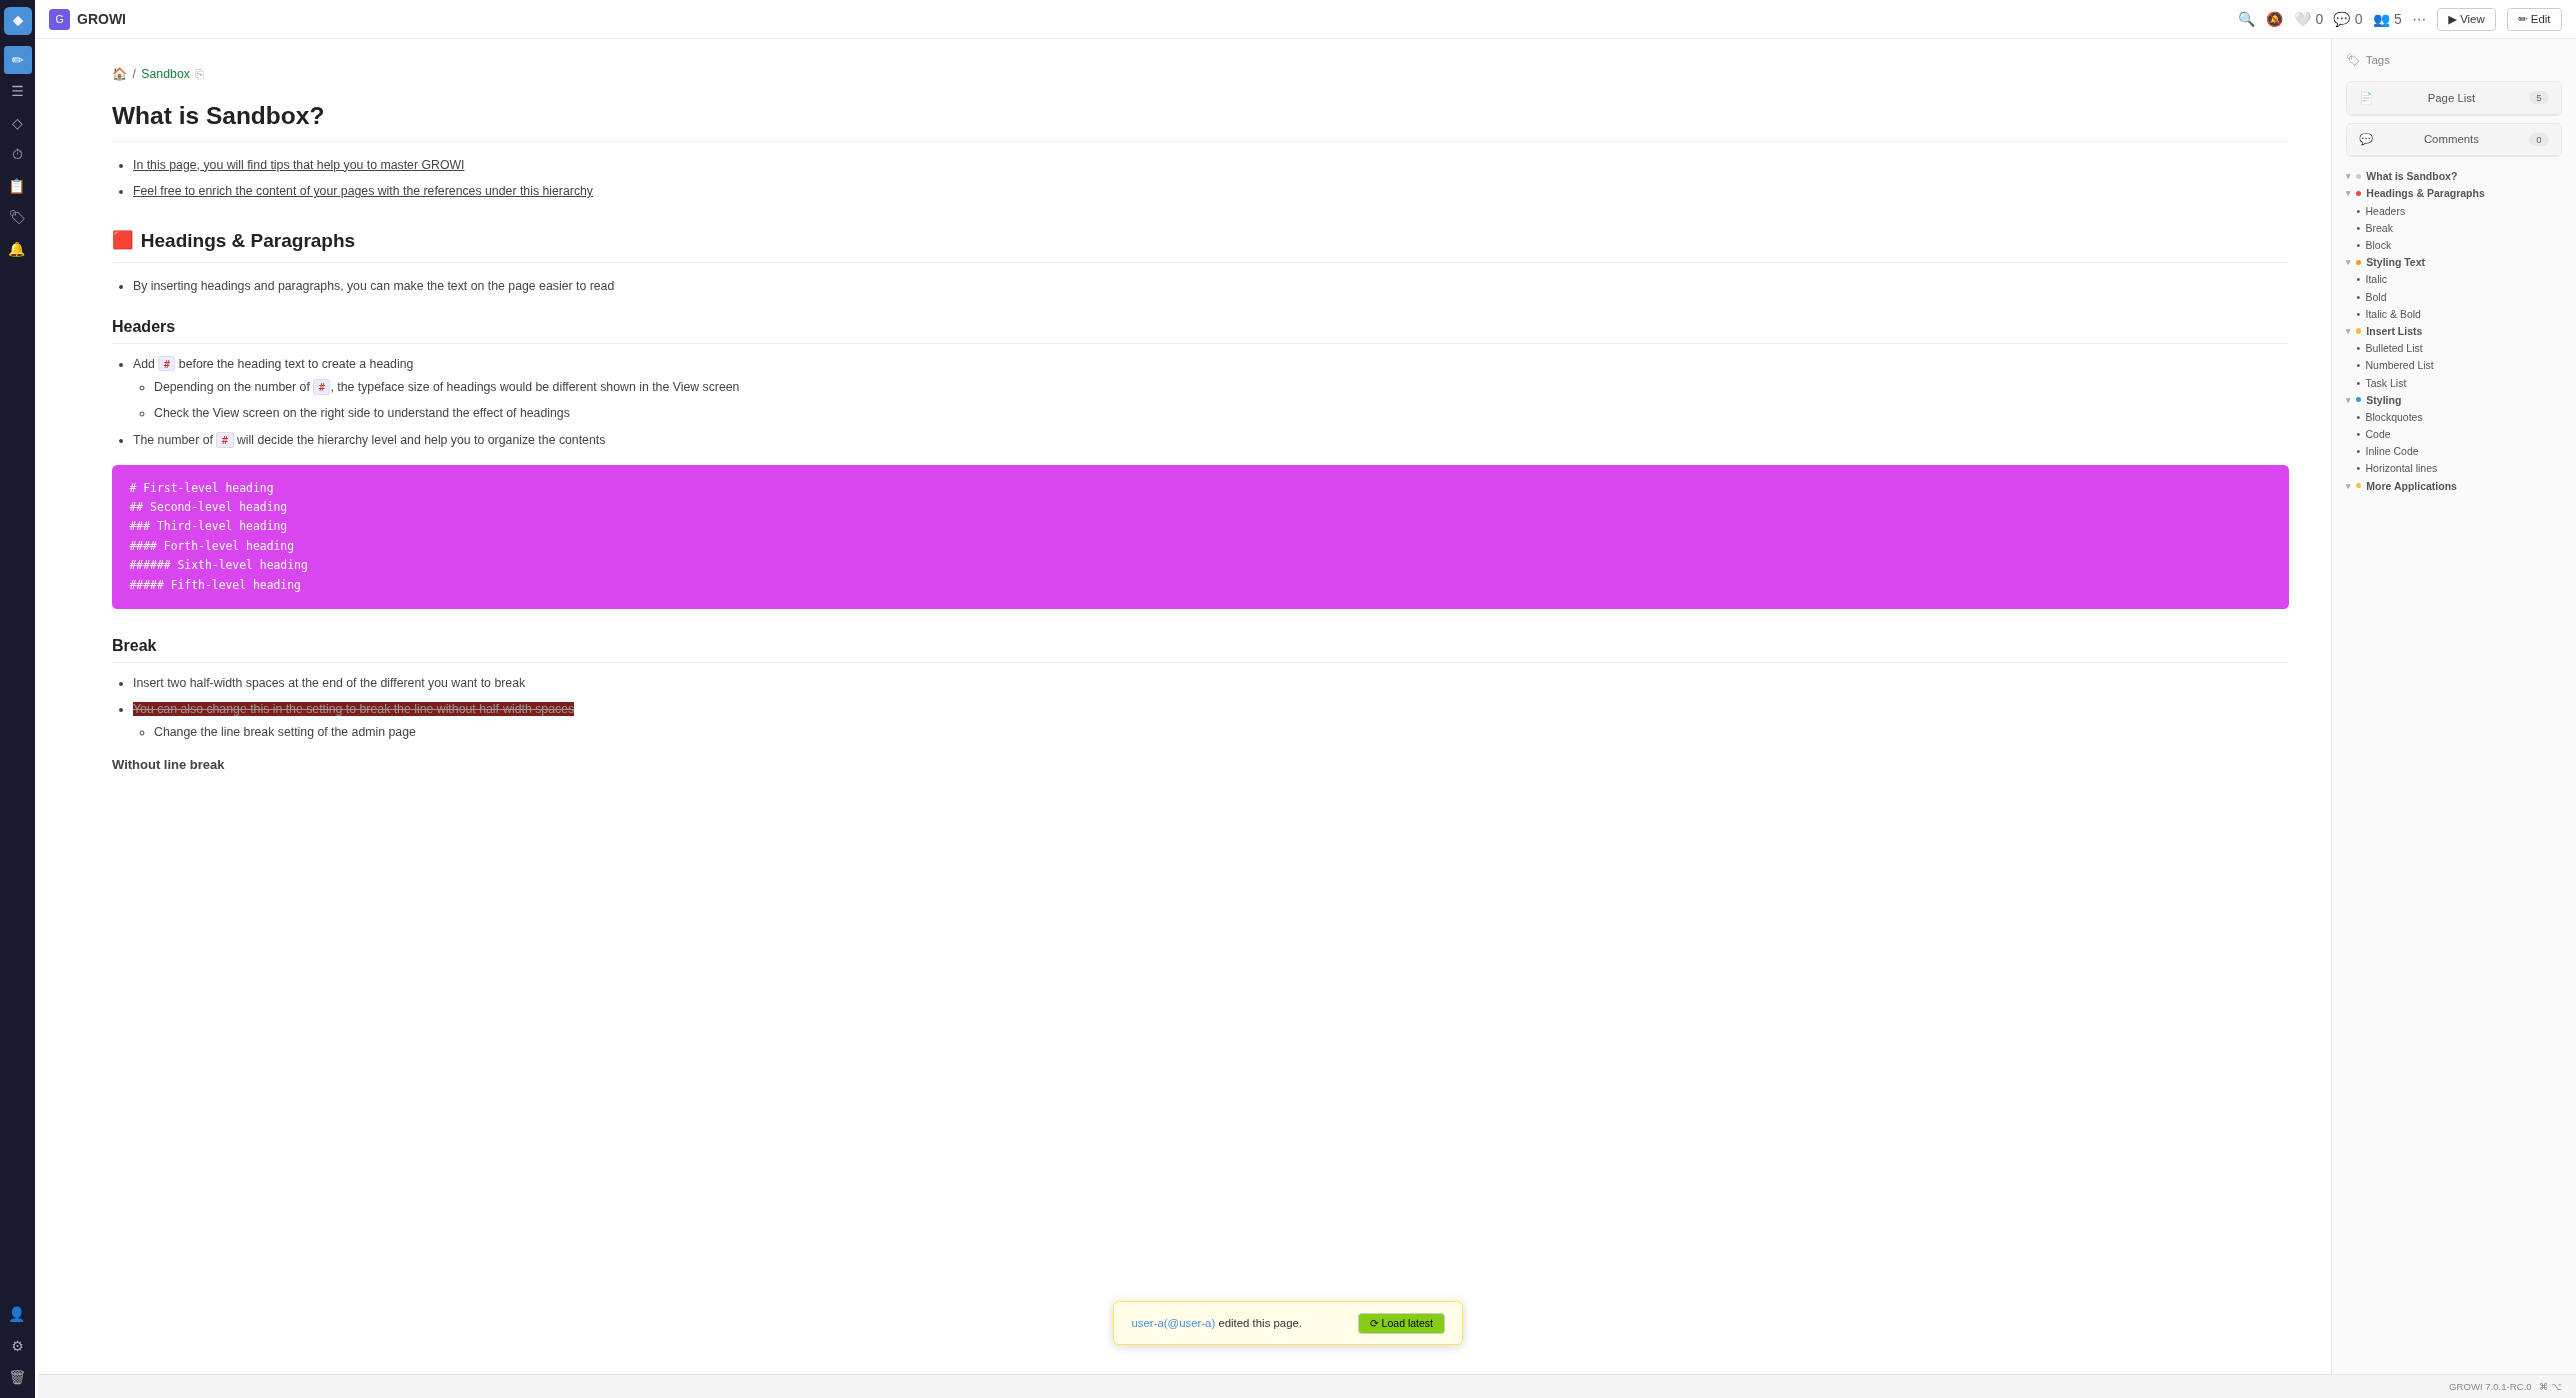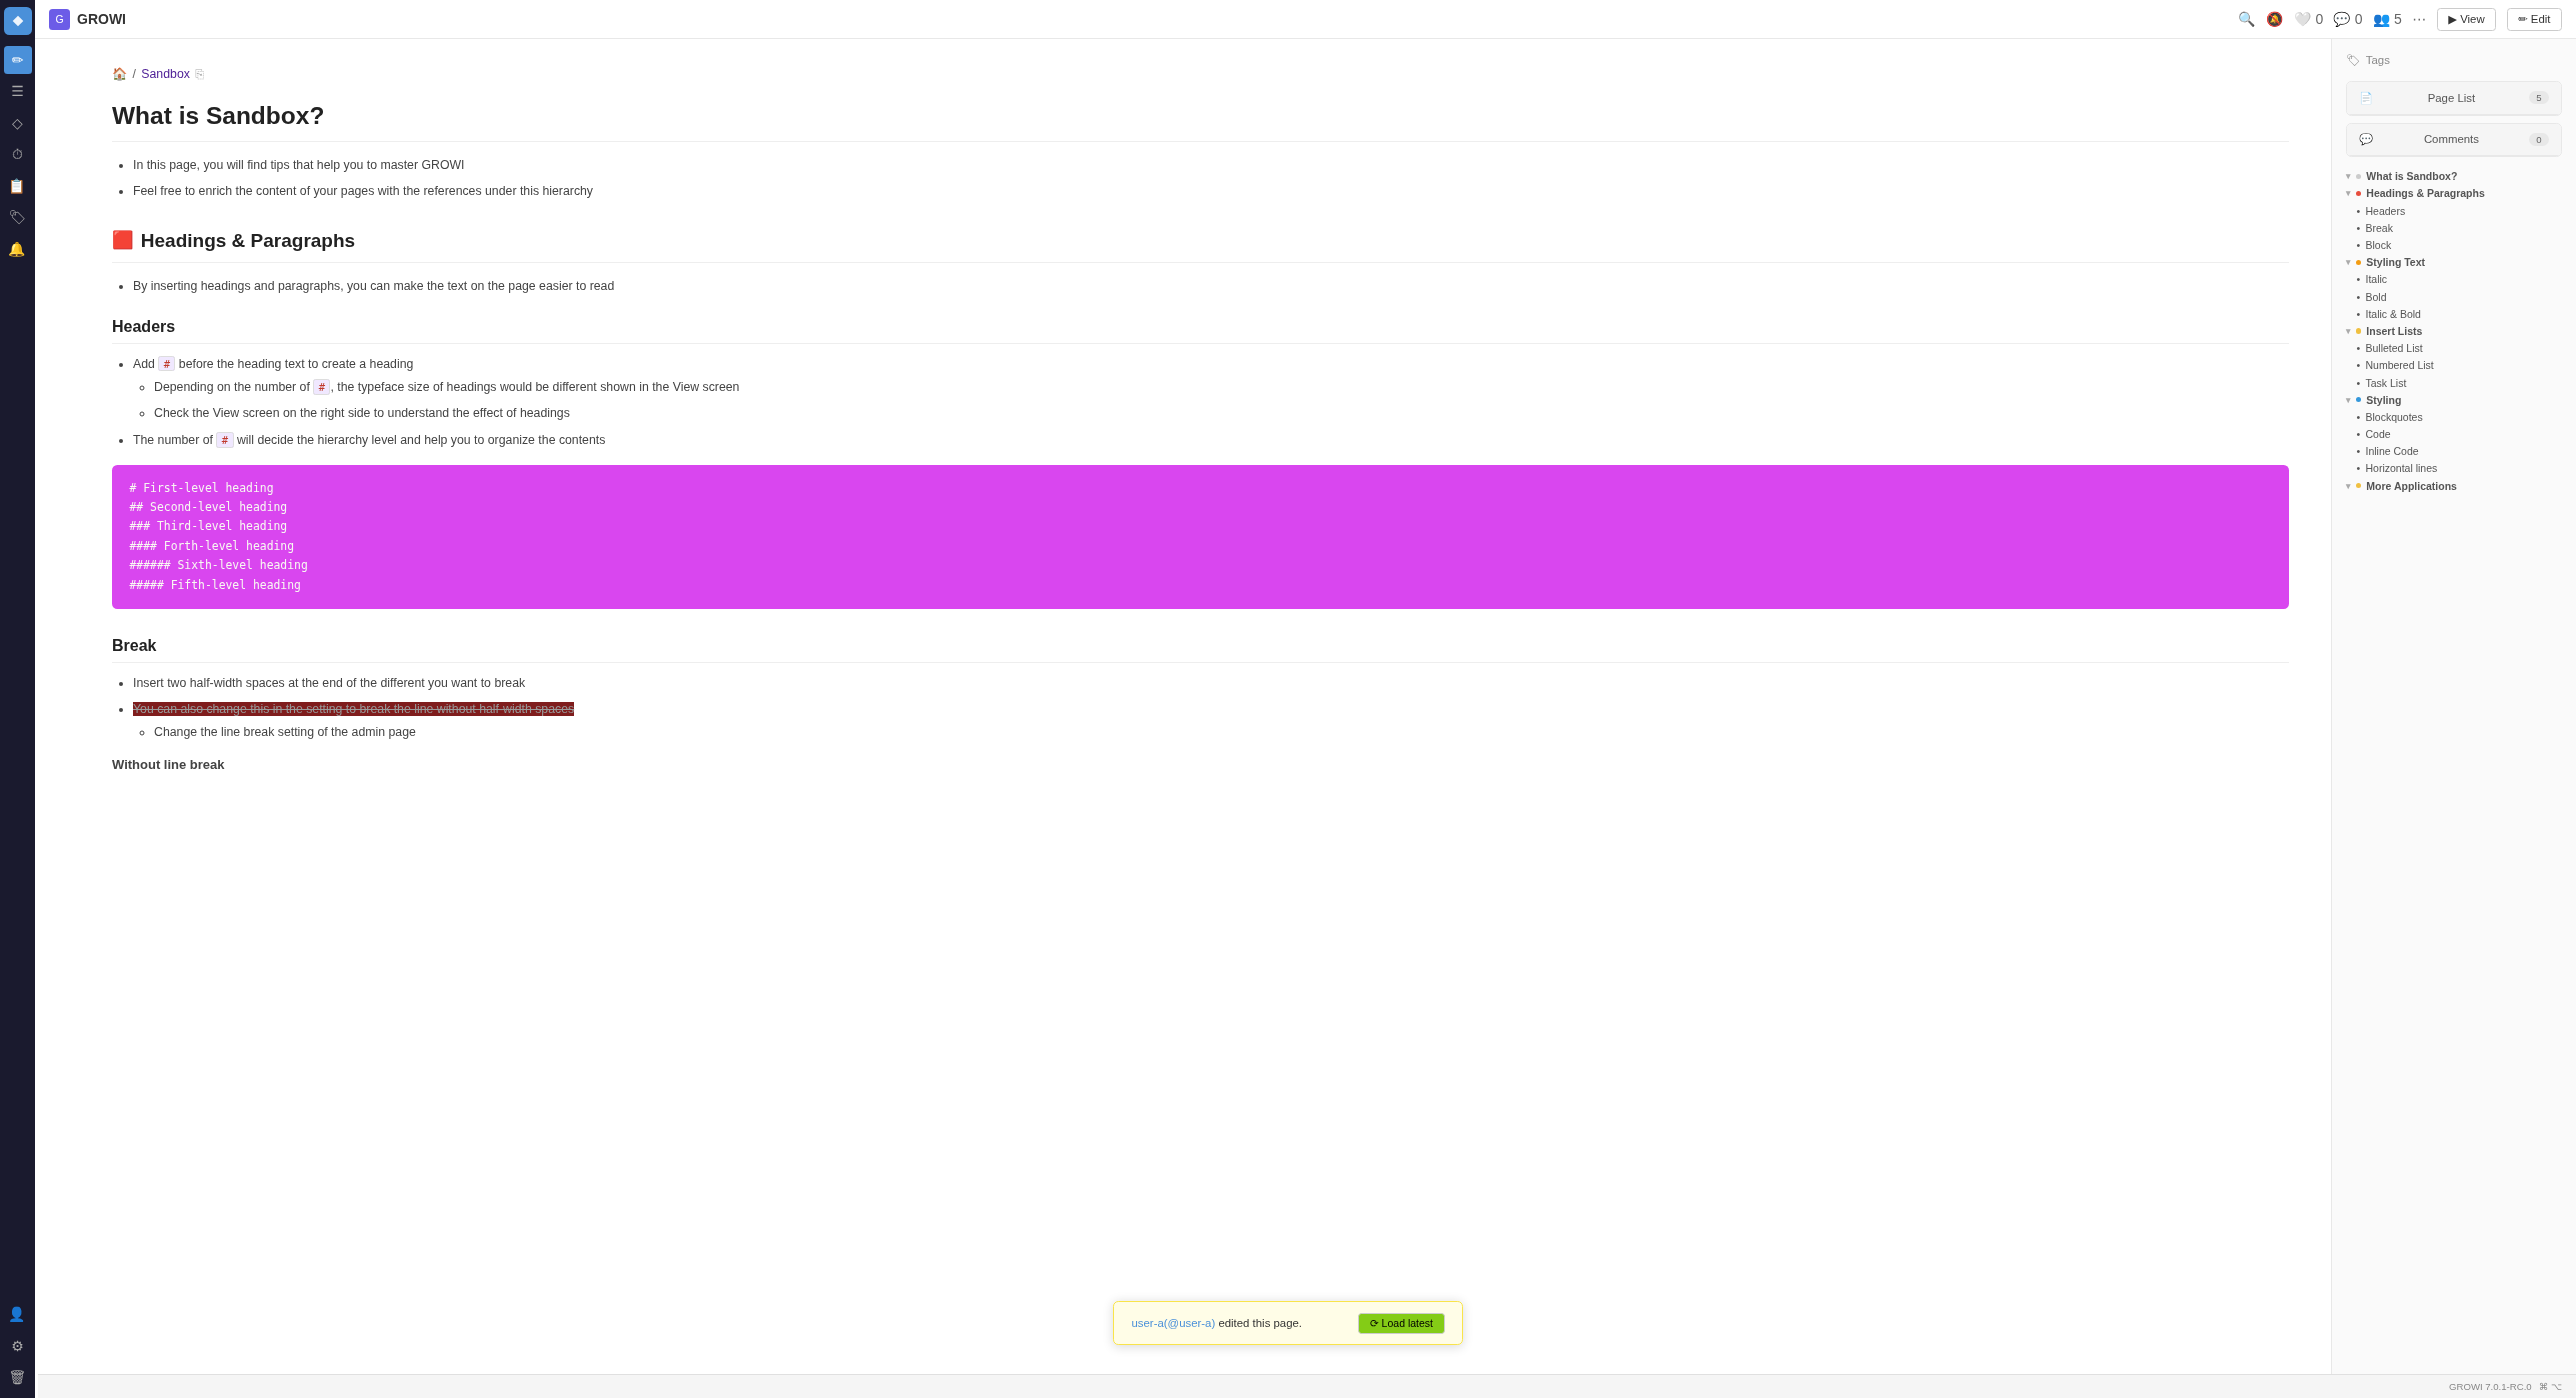--- a/index.html
+++ b/index.html
@@ -154,39 +154,40 @@
 
     
     .breadcrumb {
       display: flex;
       align-items: center;
       gap: 5.3px;
       margin-bottom: 21px;
       font-size: 12.3px;
       color: #666;
     }
-    .breadcrumb a { color: #4c1d95; text-decoration: none; }
+    .breadcrumb a { color: #15803d; text-decoration: none; }
 
     
     .page-title {
       font-size: 24.5px;
       font-weight: bold;
       color: #222;
       margin-bottom: 14px;
       padding-bottom: 10.5px;
       border-bottom: 0.9px solid #eee;
     }
     .page-intro ul {
       margin-left: 21px;
       margin-bottom: 28px;
     }
     .page-intro li {
       margin-bottom: 7px;
       color: #444;
       line-height: 1.6;
+      text-decoration: underline;
     }
 
     .section-title {
       font-size: 19px;
       font-weight: bold;
       color: #222;
       margin-bottom: 14px;
       padding-bottom: 10.5px;
       border-bottom: 0.9px solid #eee;
       display: flex;

